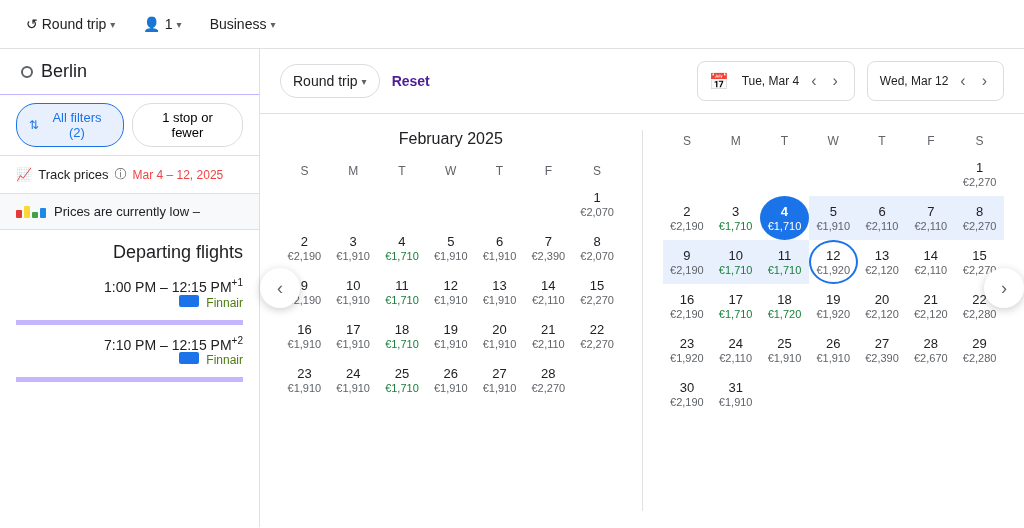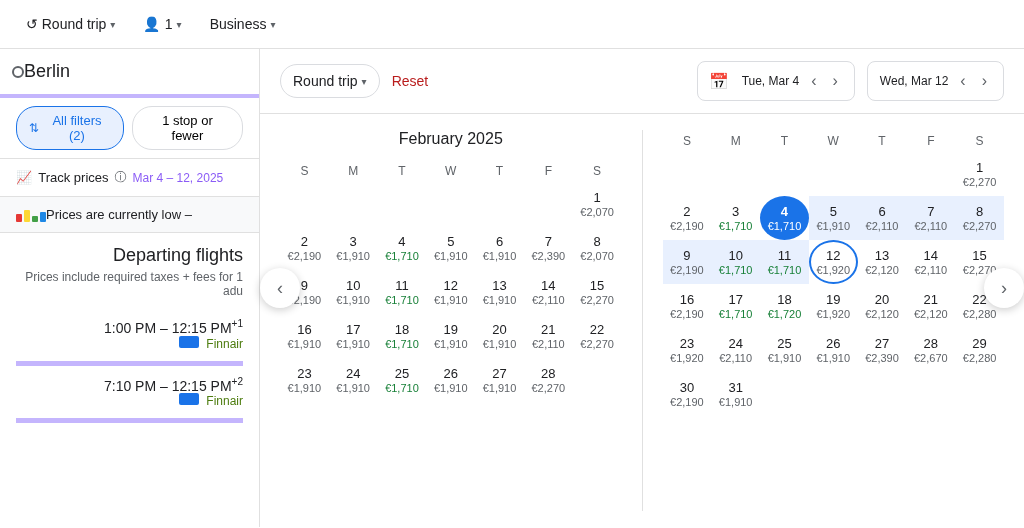--- a/index.html
+++ b/index.html
@@ -16,37 +16,37 @@
       border-radius: 20px;
     }
     .chevron-down { font-size: 10px; color: #5f6368; }
 
     
     .main-layout { display: flex; height: calc(528px - 50px); position: relative; }
 
     
     .left-panel { width: 260px; min-width: 260px; border-right: 1px solid #e0e0e0; overflow: hidden; padding: 0; }
 
-    .search-bar { padding: 12px 12px; border-bottom: 4px solid #c4b5fd; display: flex; align-items: center; }
+    .search-bar { padding: 12px 21px; border-bottom: 1px solid #c4b5fd; display: flex; align-items: center; gap: 8px; }
     .search-dot { width: 12px; height: 12px; border-radius: 50%; border: 2px solid #5f6368; flex-shrink: 0; }
     .search-city { font-size: 18px; color: #202124; }
 
     .filters-bar { padding: 8px 16px; display: flex; align-items: center; gap: 8px; border-bottom: 1px solid #e0e0e0; }
     .filter-btn {
       display: flex; align-items: center; gap: 4px; padding: 6px 12px;
       border: 1px solid #dadce0; border-radius: 20px; background: none; cursor: pointer; font-size: 13px;
     }
     .filter-btn.active { background: #e8f0fe; border-color: #1a73e8; color: #1a73e8; }
     .filter-icon { font-size: 12px; }
 
     .track-prices { padding: 10px 16px; display: flex; align-items: center; gap: 6px; border-bottom: 1px solid #e0e0e0; font-size: 13px; cursor: pointer; }
     .track-icon { color: #1a73e8; }
-    .track-date { color: #8b5cf6; font-size: 12px; }
-
-    .price-info { padding: 10px 16px; display: flex; background: #f8f9fa; border-bottom: 1px solid #e0e0e0; font-size: 13px; }
+    .track-date { color: #ef4444; font-size: 12px; }
+
+    .price-info { padding: 10px 16px; display: flex; align-items: center; gap: 8px; background: #f8f9fa; border-bottom: 1px solid #e0e0e0; font-size: 13px; }
     .price-bars { display: flex; gap: 2px; align-items: flex-end; }
     .price-bar { width: 6px; border-radius: 1px; }
 
     .departing-section { padding: 12px 16px; text-align: right; }
     .departing-title { font-size: 18px; font-weight: 500; margin-bottom: 4px; }
     .departing-sub { font-size: 12px; color: #5f6368; margin-bottom: 10px; }
 
     .flight-item { padding: 10px 0; border-bottom: 5px solid #c4b5fd; cursor: pointer; }
     .flight-time { font-size: 14px; font-weight: 500; }
     .flight-time sup { font-size: 10px; }
@@ -59,21 +59,21 @@
       background: #fff; z-index: 10; display: flex; flex-direction: column;
     }
 
     .calendar-header {
       display: flex; align-items: center; padding: 12px 20px; gap: 12px; border-bottom: 1px solid #e0e0e0;
     }
     .round-trip-select {
       display: flex; align-items: center; gap: 4px; padding: 8px 12px;
       border: 1px solid #dadce0; border-radius: 20px; cursor: pointer; font-size: 14px;
     }
-    .reset-btn { margin-left: auto; color: #b91c1c; background: none; border: none; cursor: pointer; font-size: 14px; font-weight: 400; }
+    .reset-btn { margin-left: auto; color: #4c1d95; background: none; border: none; cursor: pointer; font-size: 14px; font-weight: 700; }
 
     .date-nav { display: flex; align-items: center; gap: 8px; padding: 8px 12px; border: 1px solid #dadce0; border-radius: 8px; }
     .date-nav-arrow { background: none; border: none; cursor: pointer; font-size: 16px; color: #5f6368; padding: 2px 4px; }
     .date-nav-label { font-size: 12px; color: #202124; }
     .cal-icon { font-size: 16px; margin-right: 4px; }
 
     .calendars-container { display: flex; flex: 1; overflow: hidden; }
     .calendar { flex: 1; padding: 16px 20px; }
     .calendar-title { text-align: center; font-size: 16px; font-weight: 500; margin-bottom: 12px; }
 
@@ -156,21 +156,20 @@
         <div class="price-bar" style="height:8px;background:#e53935;"></div>
         <div class="price-bar" style="height:12px;background:#fdd835;"></div>
         <div class="price-bar" style="height:6px;background:#43a047;"></div>
         <div class="price-bar" style="height:10px;background:#1e88e5;"></div>
       </div>
       <span>Prices are currently low –</span>
     </div>
 
     <div class="departing-section">
       <div class="departing-title">Departing flights</div>
-      <div class="departing-sub">Prices include required taxes + fees for 1 adu</div>
 
       <div class="flight-item">
         <div class="flight-time">
           1:00 PM – 12:15 PM<sup>+1</sup>
         </div>
         <div class="flight-airline">
           <span class="airline-logo"></span>
           Finnair
         </div>
       </div>

